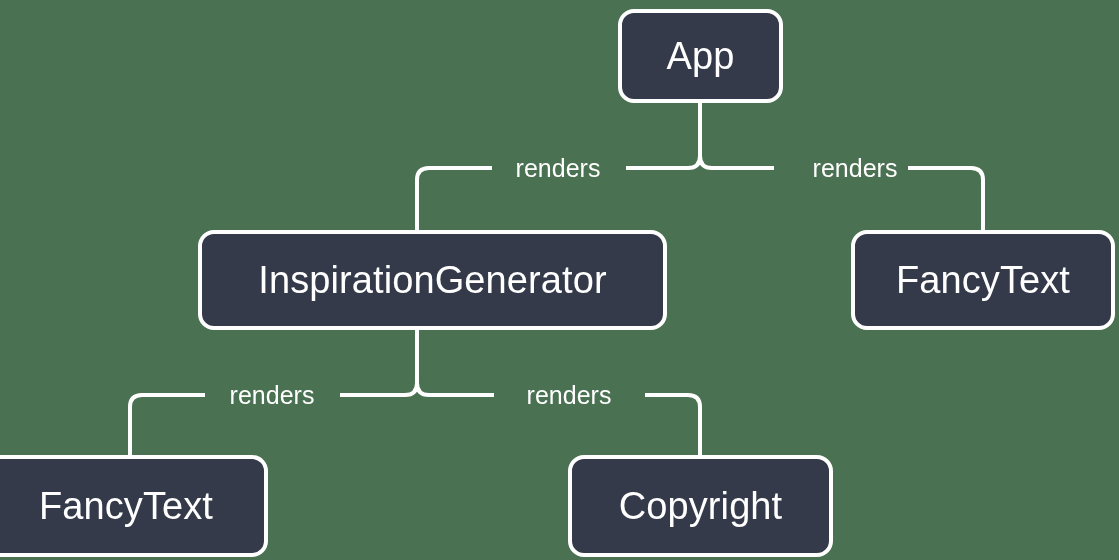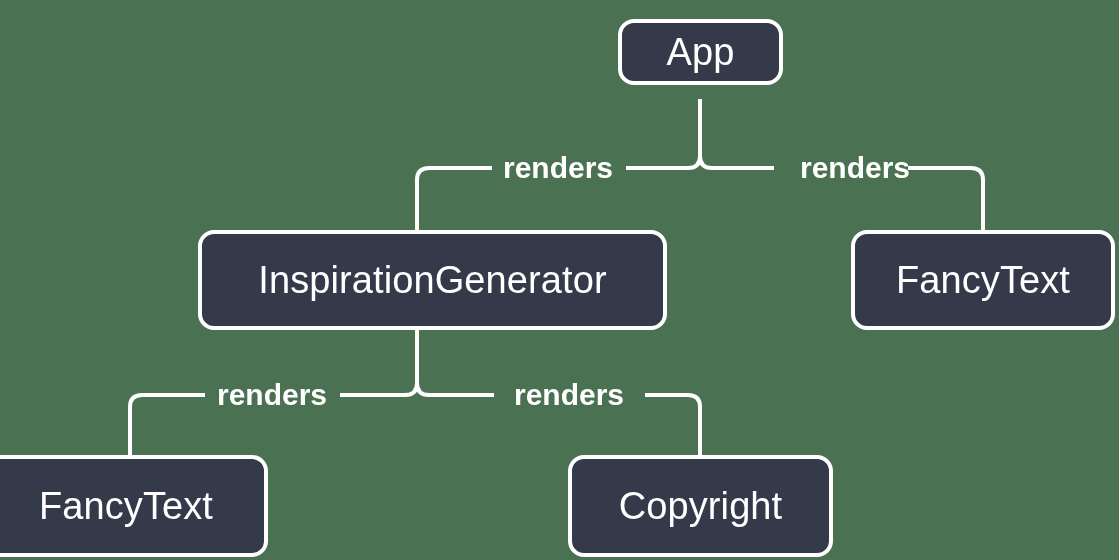--- a/index.html
+++ b/index.html
@@ -34,28 +34,28 @@
     justify-content: center;
     color: #ffffff;
     font-size: 38px;
     font-weight: 400;
     letter-spacing: 0.1px;
     white-space: nowrap;
   }
   .edge-label {
     position: absolute;
     color: #ffffff;
-    font-size: 30px;
-    font-weight: 700;
+    font-size: 25px;
+    font-weight: 400;
     line-height: 1;
     transform: translate(-50%, -50%);
     white-space: nowrap;
   }
   
-  #node-app       { left: 618px; top: 19px;   width: 165px; height: 66px; }
+  #node-app       { left: 618px; top: 9px;   width: 165px; height: 94px; }
   #node-inspgen   { left: 198px; top: 230px; width: 469px; height: 100px; }
   #node-fancy-r   { left: 851px; top: 230px; width: 264px; height: 100px; }
   #node-fancy-bl  { left: -16px; top: 455px; width: 284px; height: 102px; }
   #node-copyright { left: 568px; top: 455px; width: 265px; height: 102px; }
 
   #lbl-renders-1 { left: 558px; top: 168px; }
   #lbl-renders-2 { left: 855px; top: 168px; }
   #lbl-renders-3 { left: 272px; top: 395px; }
   #lbl-renders-4 { left: 569px; top: 395px; }
 </style>

